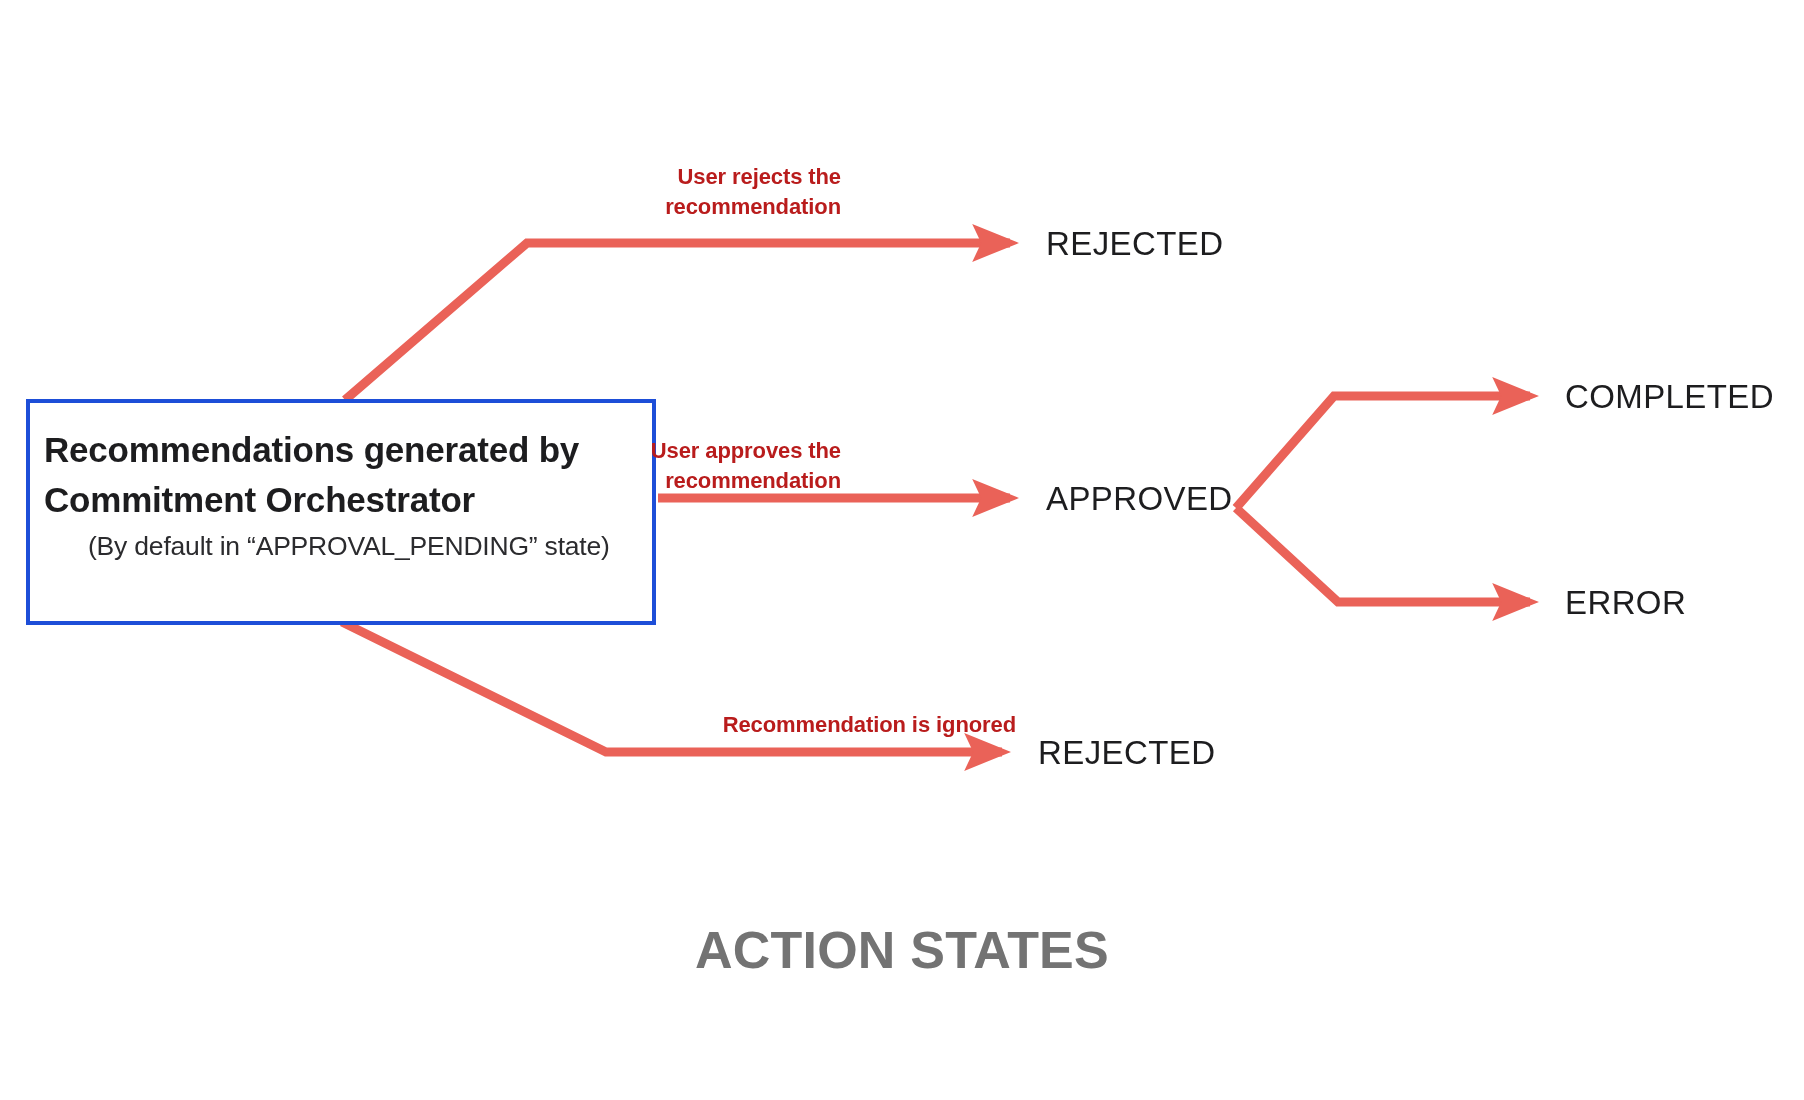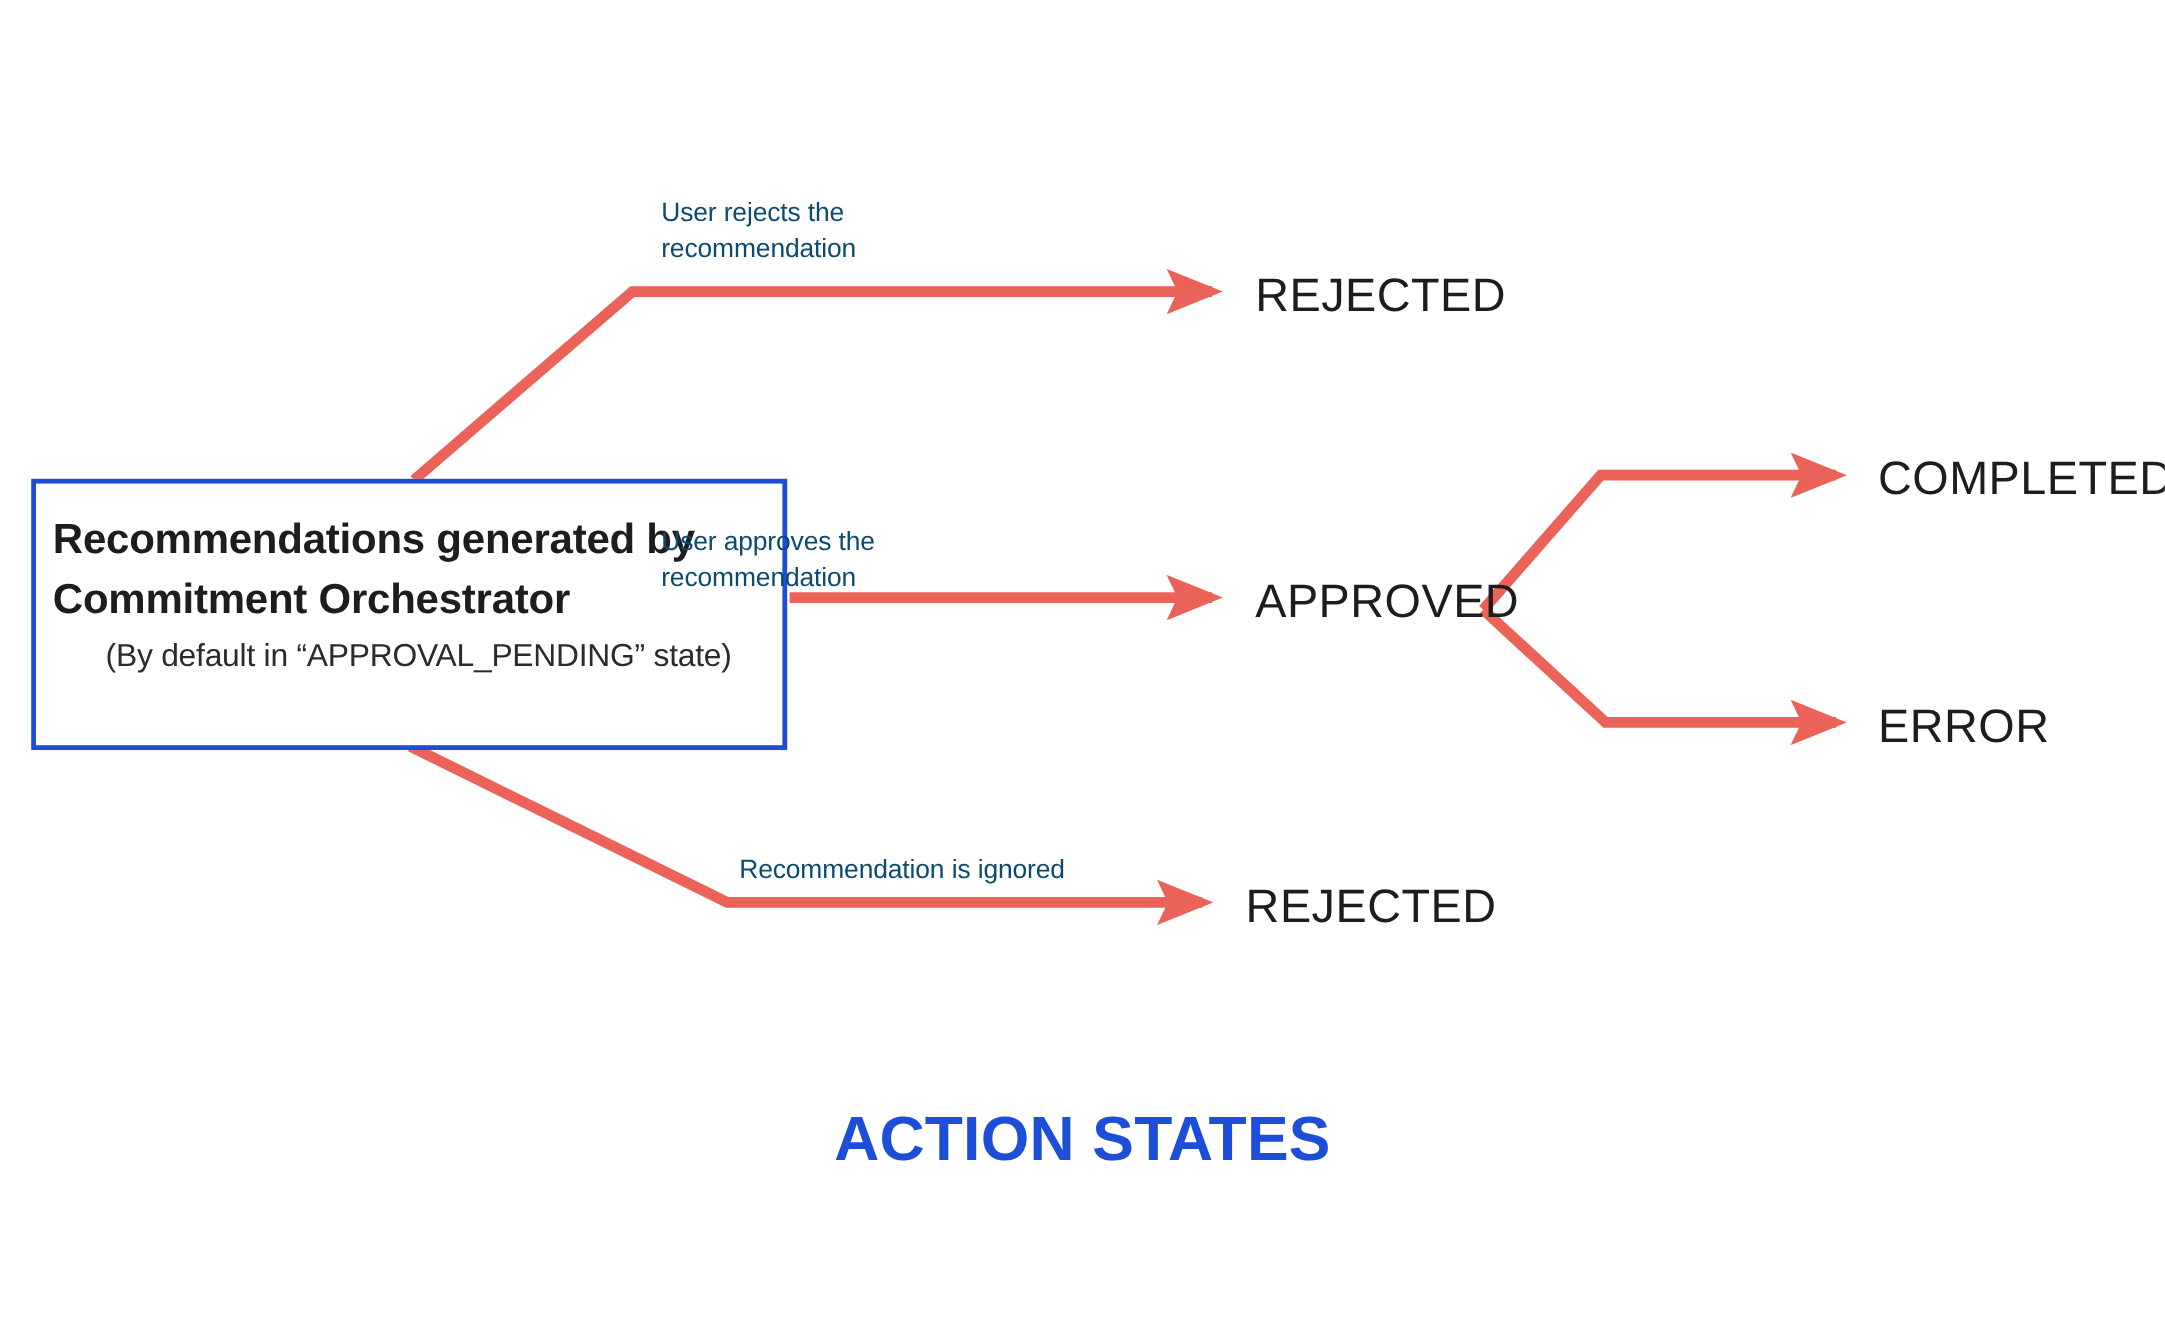--- a/index.html
+++ b/index.html
@@ -56,49 +56,49 @@
     top: 128px;
     width: 612px;
     font-size: 26.5px;
     font-weight: 400;
     color: #2b2b2e;
     letter-spacing: -0.2px;
     margin-left: 48px;
   }
   .state-label {
     position: absolute;
-    font-size: 39px;
+    font-size: 33px;
     font-weight: 400;
     color: #1d1d1f;
     letter-spacing: 0.4px;
     white-space: nowrap;
   }
   .edge-label {
     position: absolute;
     font-size: 22px;
-    font-weight: 400;
-    color: #0c4a6e;
+    font-weight: 700;
+    color: #b91c1c;
     line-height: 1.35;
-    text-align: left;
+    text-align: right;
     white-space: pre-line;
     letter-spacing: -0.1px;
   }
   .edge-label.small {
     font-size: 18px;
     line-height: 1.4;
   }
   .diagram-title {
     position: absolute;
     left: 0;
     top: 920px;
     width: 1804px;
     text-align: center;
     font-size: 52px;
     font-weight: bold;
-    color: #1d4ed8;
+    color: #737373;
     letter-spacing: 0.2px;
   }
 </style>
 </head>
 <body>
 
 <div id="canvas">
 
   <svg class="flow-svg" viewBox="0 0 1804 1100">
     <defs>

